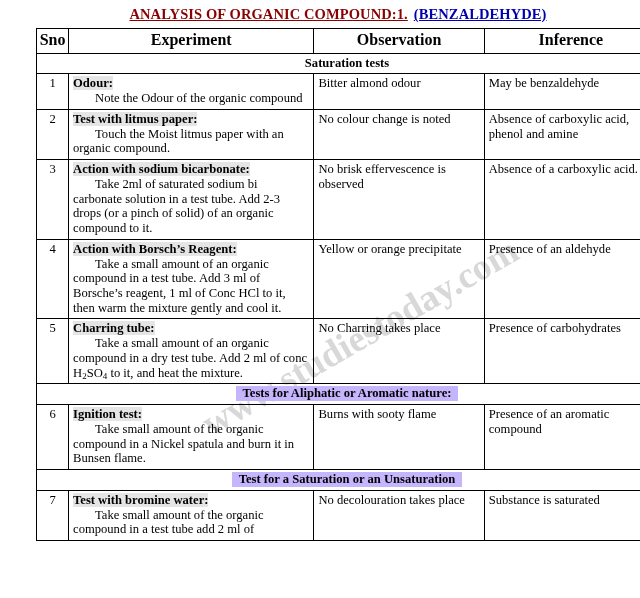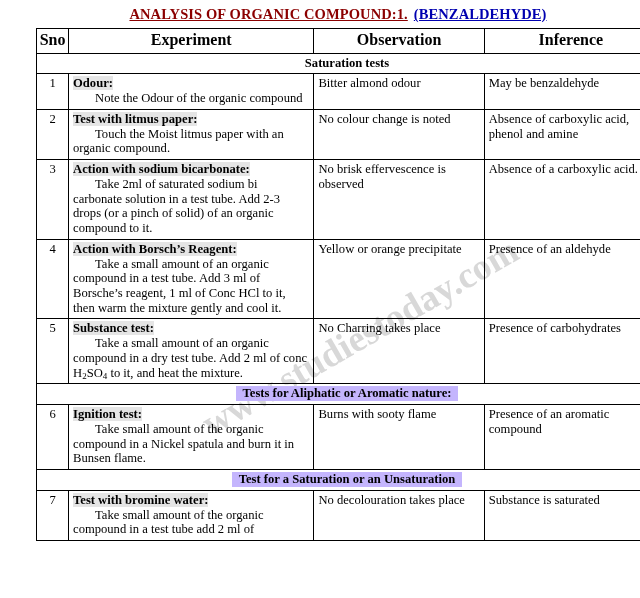--- a/index.html
+++ b/index.html
@@ -193,21 +193,21 @@
           <span class="hl">Action with Borsch’s Reagent:</span>
           <span class="exp-body">Take a small amount of an organic compound in a test tube. Add 3 ml of Borsche’s reagent, 1 ml of Conc HCl to it, then warm the mixture gently and cool it.</span>
         </td>
         <td class="obs">Yellow or orange precipitate</td>
         <td class="inf">Presence of an aldehyde</td>
       </tr>
 
       <tr>
         <td class="sno">5</td>
         <td>
-          <span class="hl">Substance test:</span>
+          <span class="hl">Charring tube:</span>
           <span class="exp-body"><span>Take a small amount of an organic compound in a dry test tube. Add 2 ml of conc H</span><sub>2</sub><span>SO</span><sub>4</sub><span> to it, and heat the mixture.</span></span>
         </td>
         <td class="obs">No Charring takes place</td>
         <td class="inf">Presence of carbohydrates</td>
       </tr>
 
       <tr class="section-row">
         <td colspan="4"><span class="section-hl">Tests for Aliphatic or Aromatic nature:</span></td>
       </tr>
 

